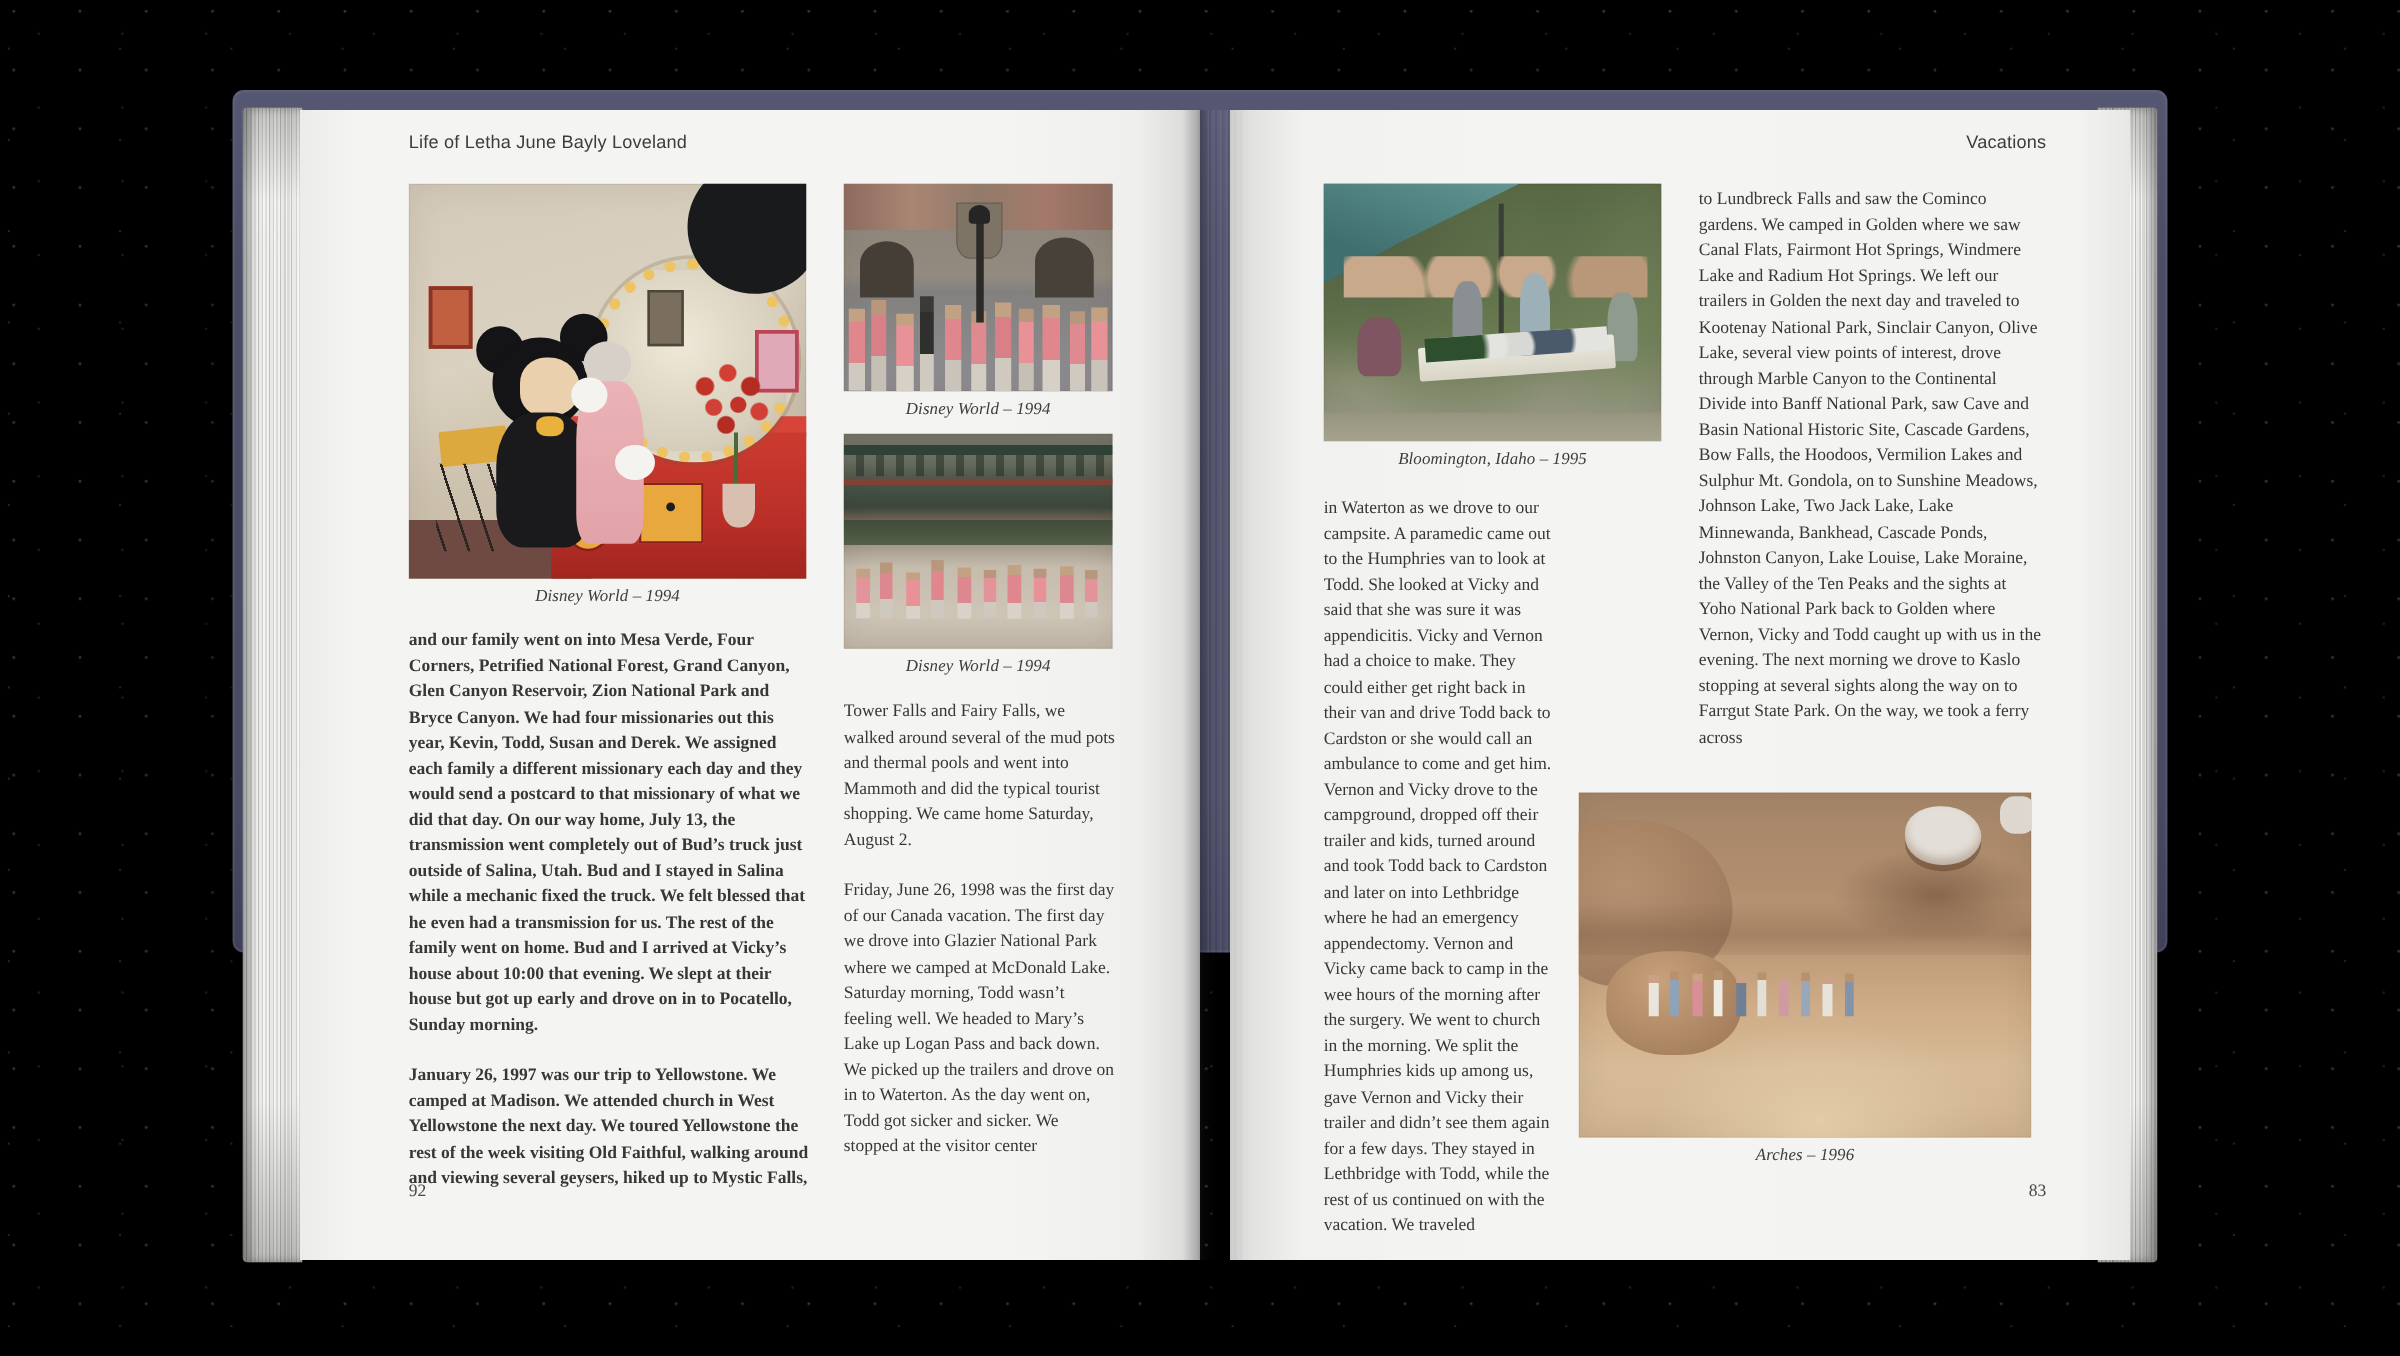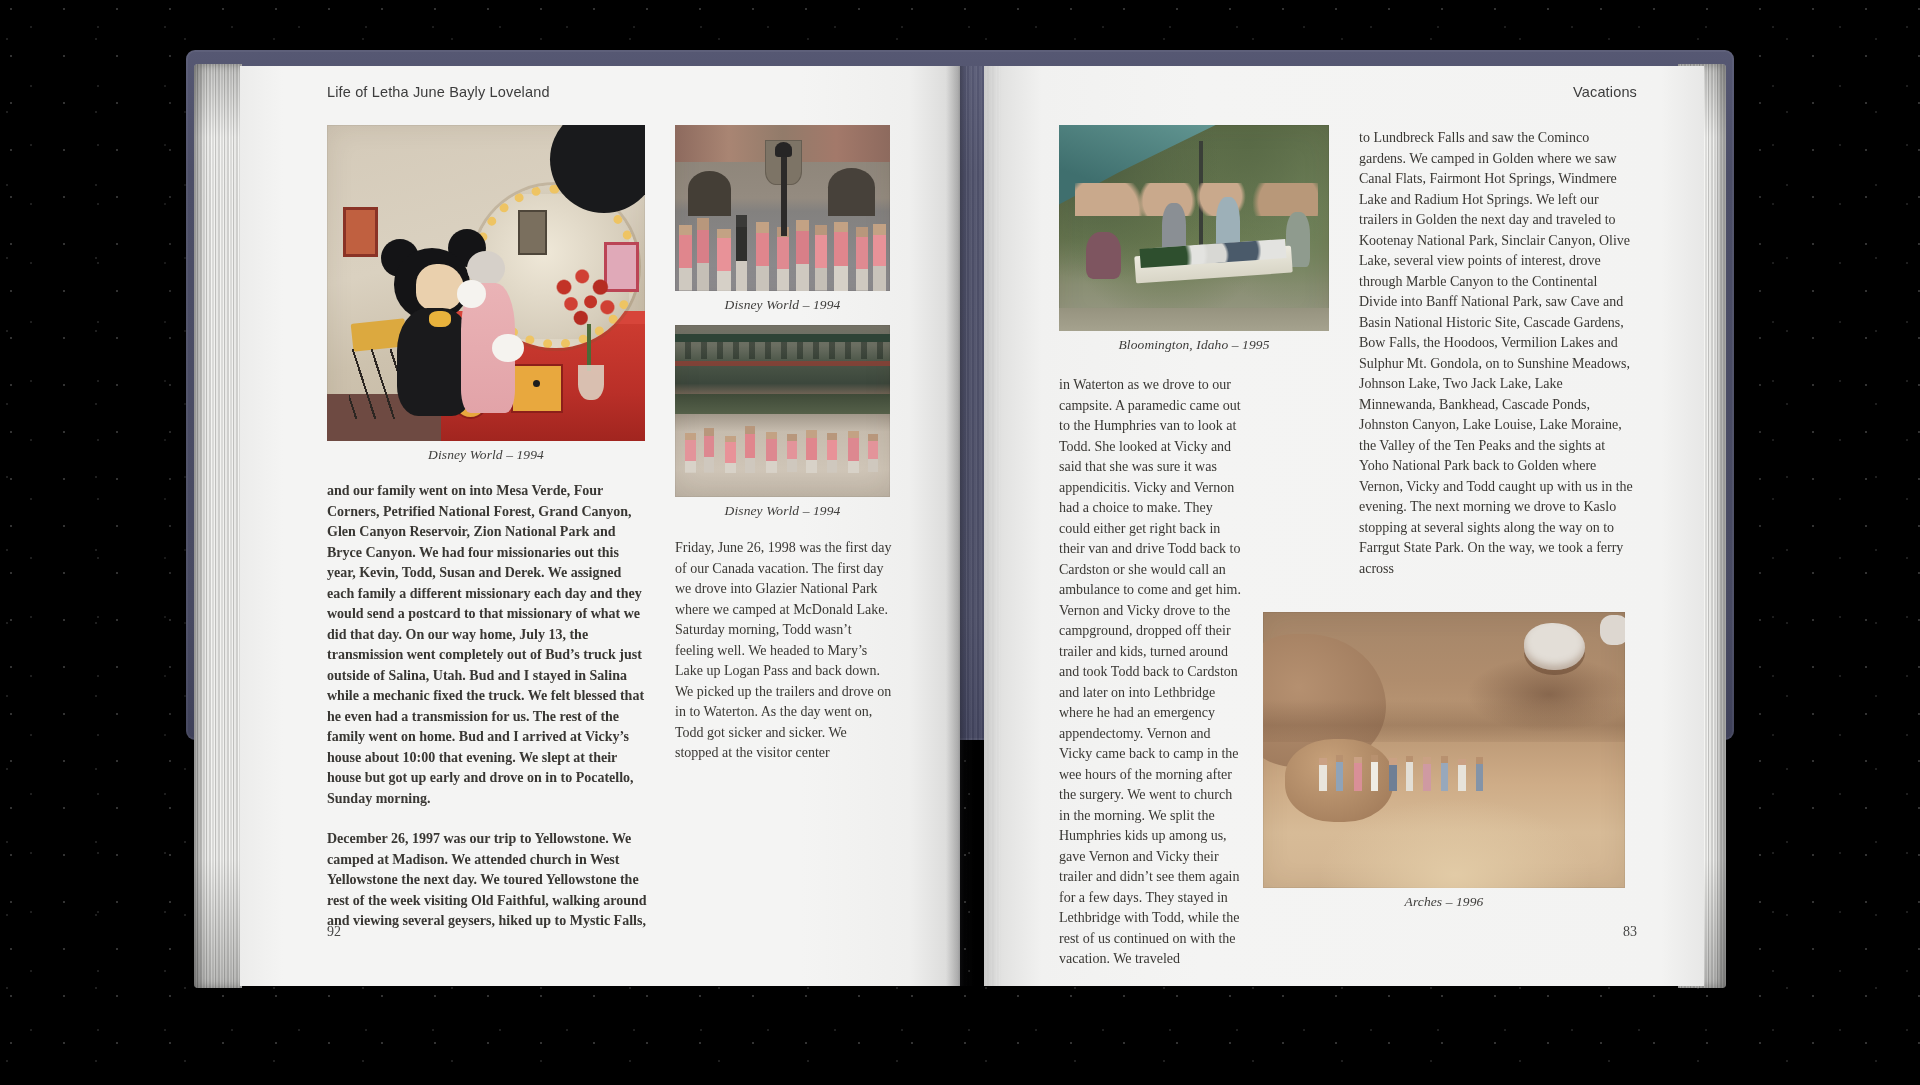--- a/index.html
+++ b/index.html
@@ -7,21 +7,21 @@
     position:relative;width:1920px;height:1085px;overflow:hidden;
     background-color:#000;
     background-image:
       radial-gradient(circle at 11px 9px, rgba(255,255,255,.20) .8px, transparent 1.5px),
       radial-gradient(circle at 31px 27px, rgba(255,255,255,.12) .7px, transparent 1.3px),
       radial-gradient(circle at 7px 39px, rgba(255,255,255,.15) .6px, transparent 1.2px);
     background-size:53px 47px,67px 59px,89px 73px;
     font-family:"Liberation Serif", serif;
   }
   .book{
-    position:absolute;left:186px;top:50px;width:1548px;height:690px;
+    position:absolute;left:186px;top:72px;width:1548px;height:690px;
     background:linear-gradient(180deg,#565873 0%,#4c4e67 18%,#484a62 82%,#3f415a 100%);
     border-radius:9px;
     box-shadow:inset 0 0 0 2px rgba(255,255,255,.05), 0 18px 60px rgba(0,0,0,.7);
   }
   .edges{
     position:absolute;top:14px;height:924px;width:48px;
     background:
       linear-gradient(180deg, rgba(0,0,0,.18), rgba(255,255,255,.06) 8%, rgba(0,0,0,0) 16%, rgba(0,0,0,0) 86%, rgba(0,0,0,.22)),
       repeating-linear-gradient(90deg,#dadad8 0 1.6px,#f2f2f0 1.6px 3px,#bfbfbd 3px 4px,#e9e9e7 4px 6.4px,#cfcfcd 6.4px 7.6px,#f4f4f2 7.6px 9px);
   }
@@ -255,21 +255,21 @@
         <div class="mk-bow"></div>
         <div class="mk-hair"></div>
         <div class="mk-dress"></div>
         <div class="mk-glove1"></div>
         <div class="mk-glove2"></div>
       </div>
       <div class="caption" style="left:87px;top:381px;width:318px;">Disney World – 1994</div>
 
       <div class="bodycol" style="left:87px;top:415px;width:322px;font-weight:bold;">
         <p>and our family went on into Mesa Verde, Four Corners, Petrified National Forest, Grand Canyon, Glen Canyon Reservoir, Zion National Park and Bryce Canyon. We had four missionaries out this year, Kevin, Todd, Susan and Derek. We assigned each family a different missionary each day and they would send a postcard to that missionary of what we did that day. On our way home, July 13, the transmission went completely out of Bud’s truck just outside of Salina, Utah. Bud and I stayed in Salina while a mechanic fixed the truck. We felt blessed that he even had a transmission for us. The rest of the family went on home. Bud and I arrived at Vicky’s house about 10:00 that evening. We slept at their house but got up early and drove on in to Pocatello, Sunday morning.</p>
-        <p>December 26, 1997 was our trip to Yellowstone. We camped at Madison. We attended church in West Yellowstone the next day. We toured Yellowstone the rest of the week visiting Old Faithful, walking around and viewing several geysers, hiked up to Mystic Falls,</p>
+        <p>January 26, 1997 was our trip to Yellowstone. We camped at Madison. We attended church in West Yellowstone the next day. We toured Yellowstone the rest of the week visiting Old Faithful, walking around and viewing several geysers, hiked up to Mystic Falls,</p>
       </div>
 
       <div class="photo ph-germany" style="left:435px;top:59px;width:215px;height:166px;" title="Family group in pink shirts at the Germany pavilion">
         <div class="gm-roof"></div>
         <div class="gm-crest"></div>
         <div class="gm-arch1"></div>
         <div class="gm-arch2"></div>
         <div class="gm-crowd"></div>
         <div class="gm-lamp"></div>
         <div class="gm-lamphead"></div>
@@ -279,20 +279,21 @@
       <div class="photo ph-mk2" style="left:435px;top:259px;width:215px;height:172px;" title="Family group in pink shirts in front of the Magic Kingdom">
         <div class="k-roofline"></div>
         <div class="k-windows"></div>
         <div class="k-redtrim"></div>
         <div class="k-hedge"></div>
         <div class="k-group"></div>
       </div>
       <div class="caption" style="left:435px;top:437px;width:215px;">Disney World – 1994</div>
 
       <div class="bodycol" style="left:435px;top:472px;width:218px;">
+        <p>Tower Falls and Fairy Falls, we walked around several of the mud pots and thermal pools and went into Mammoth and did the typical tourist shopping. We came home Saturday, August 2.</p>
         <p>Friday, June 26, 1998 was the first day of our Canada vacation. The first day we drove into Glazier National Park where we camped at McDonald Lake. Saturday morning, Todd wasn’t feeling well. We headed to Mary’s Lake up Logan Pass and back down. We picked up the trailers and drove on in to Waterton. As the day went on, Todd got sicker and sicker. We stopped at the visitor center</p>
       </div>
 
       <div class="page-number lft">92</div>
     </div>
 
     <div class="page right">
       <div class="running-header rgt">Vacations</div>
 
       <div class="photo ph-bloom" style="left:75px;top:59px;width:270px;height:206px;" title="Family picnic at a long table under the trees">

